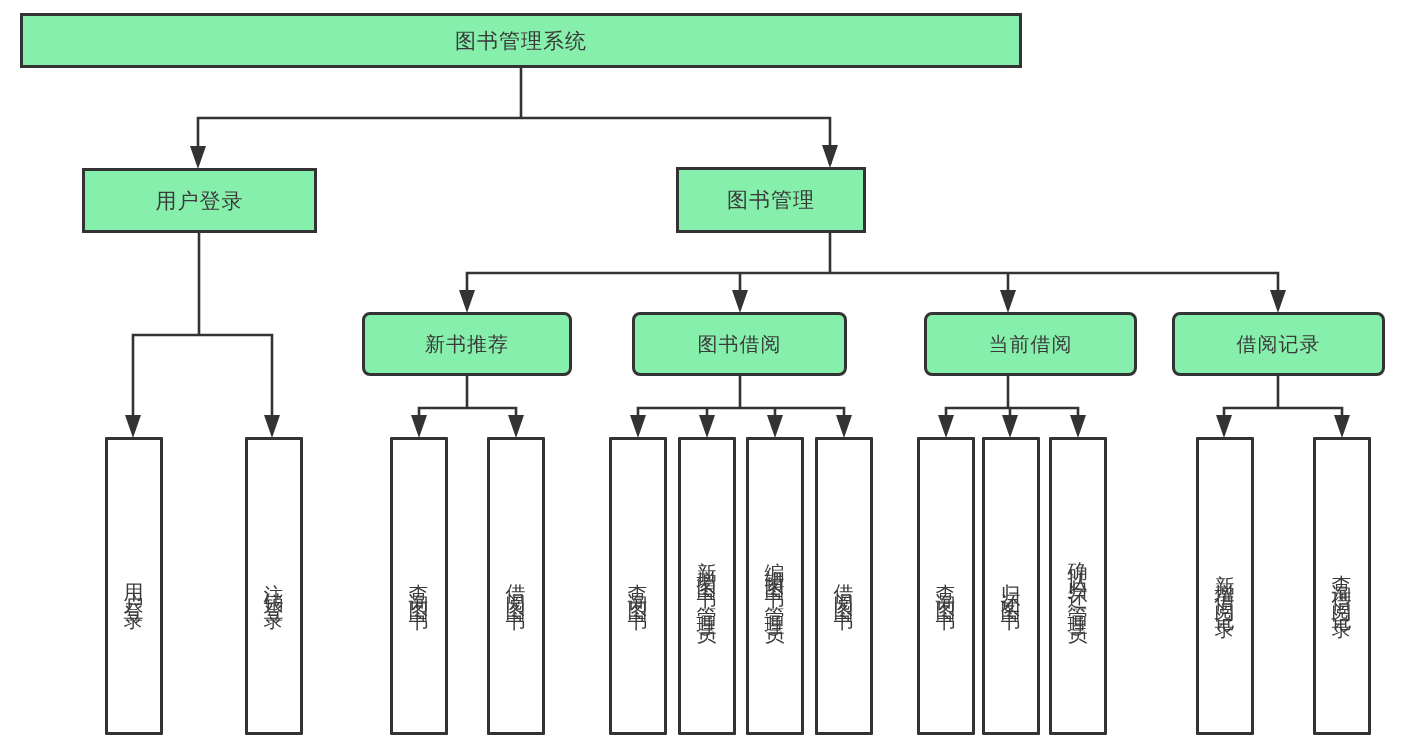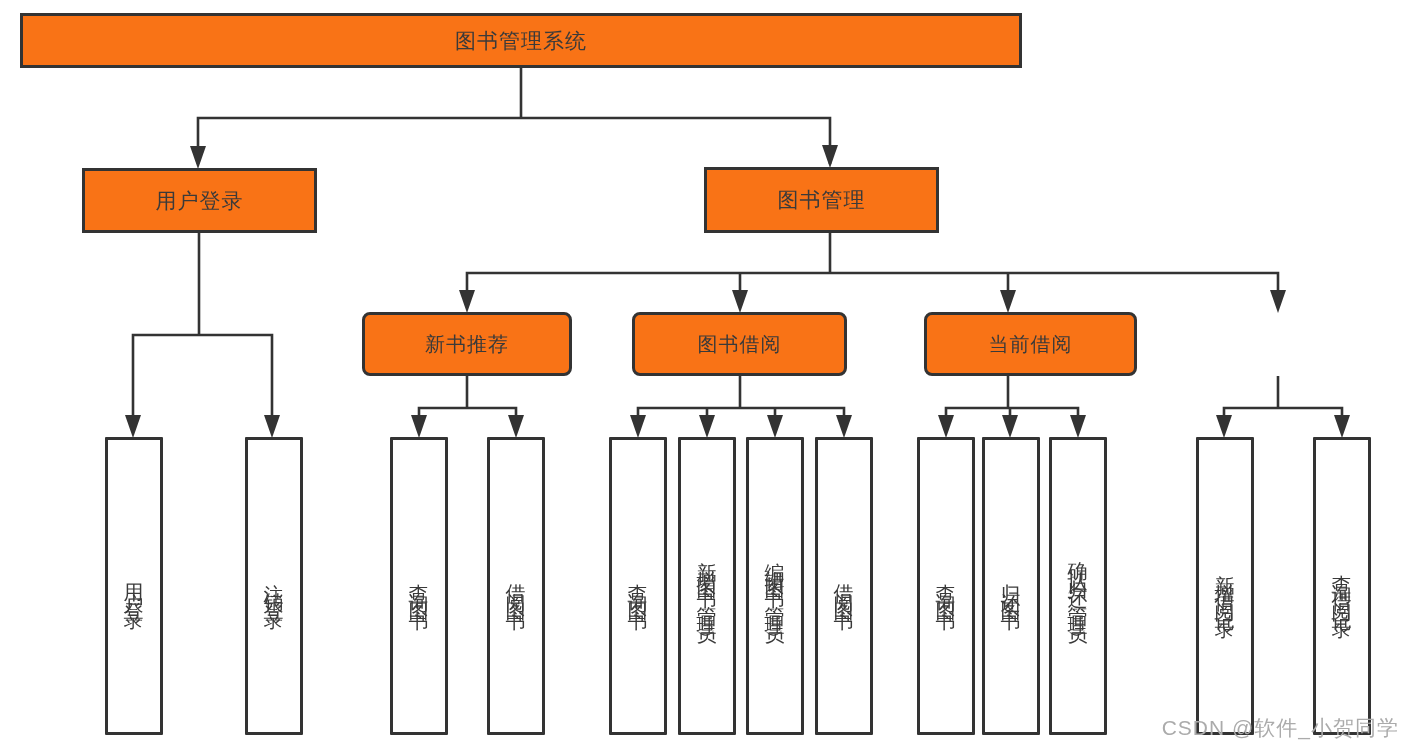--- a/index.html
+++ b/index.html
@@ -29,34 +29,34 @@
   .connectors path {
     fill: none;
     stroke: var(--line-color);
     stroke-width: 2.6;
   }
   .connectors polygon { fill: var(--line-color); }
 
   .box {
     position: absolute;
     border: 3px solid var(--line-color);
-    background: #f97316;
+    background: #86efac;
     display: flex;
     align-items: center;
     justify-content: center;
     color: var(--text-color);
     font-size: 21px;
     letter-spacing: 1px;
     text-align: center;
   }
 
   .box.root  { left: 20px;  top: 13px;  width: 1002px; height: 55px; }
 
   .box.lvl2-left  { left: 82px;  top: 168px; width: 235px; height: 65px; }
-  .box.lvl2-right { left: 704px; top: 167px; width: 235px; height: 66px; }
+  .box.lvl2-right { left: 676px; top: 167px; width: 190px; height: 66px; }
 
   .box.lvl3 { top: 312px; height: 64px; font-size: 20px; border-radius: 8px; }
   .box.l3-a { left: 362px;  width: 210px; }
   .box.l3-b { left: 632px;  width: 215px; }
   .box.l3-c { left: 902px;  width: 213px; margin-left: 22px; }
   .box.l3-d { left: 1172px; width: 213px; }
 
   .leaf {
     position: absolute;
     top: 437px;
@@ -157,20 +157,21 @@
   </svg>
 
   <div class="box root">图书管理系统</div>
 
   <div class="box lvl2-left">用户登录</div>
   <div class="box lvl2-right">图书管理</div>
 
   <div class="box lvl3 l3-a">新书推荐</div>
   <div class="box lvl3 l3-b">图书借阅</div>
   <div class="box lvl3 l3-c">当前借阅</div>
+  <div class="box lvl3 l3-d">借阅记录</div>
 
   <div class="leaf p1">
     <span class="vtext">用户登录</span>
   </div>
   <div class="leaf p2">
     <span class="vtext">注销登录</span>
   </div>
 
   <div class="leaf p3">
     <span class="vtext">查询图书</span>
@@ -202,14 +203,13 @@
     <span class="vtext">确认归还（管理员）</span>
   </div>
 
   <div class="leaf p12">
     <span class="vtext">新增借阅记录</span>
   </div>
   <div class="leaf p13">
     <span class="vtext">查询借阅记录</span>
   </div>
 
-  <div class="watermark">CSDN @软件_小贺同学</div>
 </div>
 
 </body></html>

